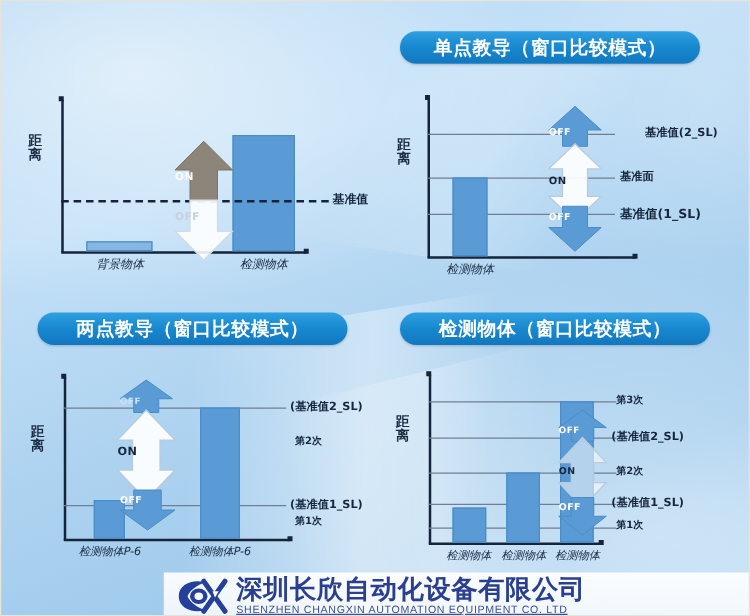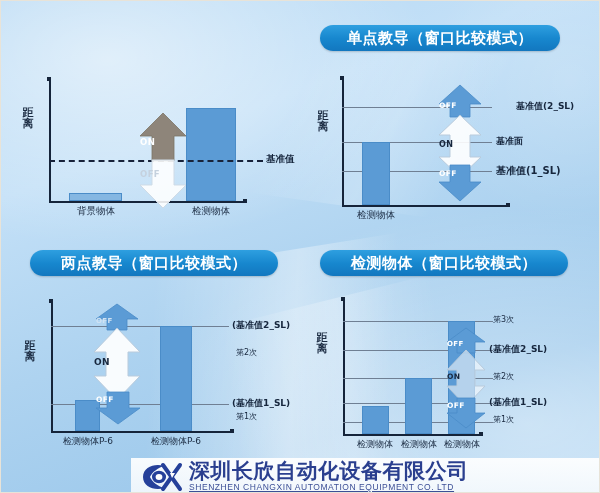--- a/index.html
+++ b/index.html
@@ -42,27 +42,27 @@
   }
   .chart{position:absolute;}
   .axis-y{position:absolute;background:#15243a;width:1.6px;}
   .axis-x{position:absolute;background:#15243a;height:1.6px;}
   .axis-cap{position:absolute;width:4px;height:4px;background:#15243a;}
   .ylab{
     position:absolute;color:#1b2b42;font-weight:bold;
     line-height:1.02;text-align:center;letter-spacing:0;
   }
   .ylab span{display:block;}
-  .xlab{position:absolute;color:#1b2b42;text-align:center;white-space:nowrap;}
+  .xlab{position:absolute;color:#1b2b42;text-align:center;white-space:nowrap;font-style:italic;}
   .bar{position:absolute;background:#5b9bd5;border:1px solid #4a8cc8;box-sizing:border-box;}
   .bar.lite{background:#85b7e2;}
   .hline{position:absolute;height:1px;background:#6f7f93;}
   .dashline{position:absolute;height:0;border-top:2.4px dashed #17223a;}
   .rlab{position:absolute;color:#16263d;white-space:nowrap;font-weight:bold;}
-  .rlab.thin{font-weight:normal;}
+  .rlab.thin{font-weight:bold;}
 
   
   .arrow{position:absolute;}
   .arrow svg{display:block;overflow:visible;}
   .arrow .txt{
     position:absolute;left:0;right:0;text-align:left;font-weight:bold;
     letter-spacing:.4px;
   }
 
   .footer{

